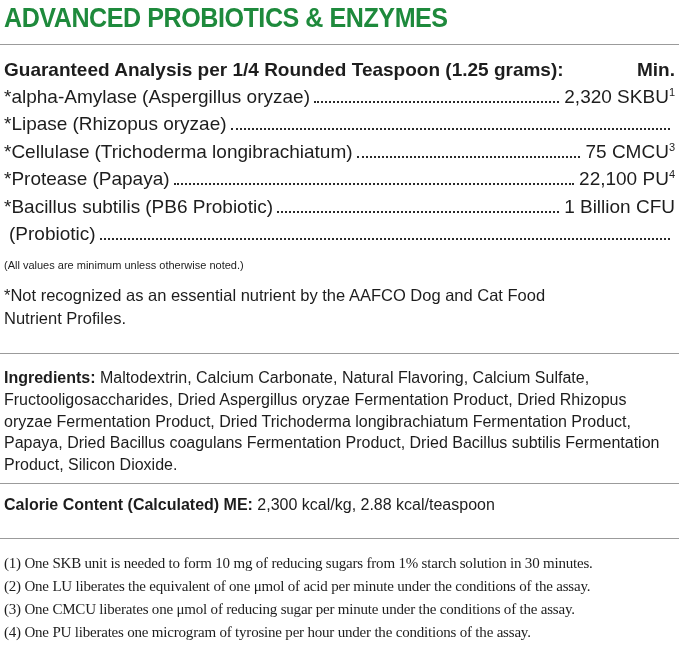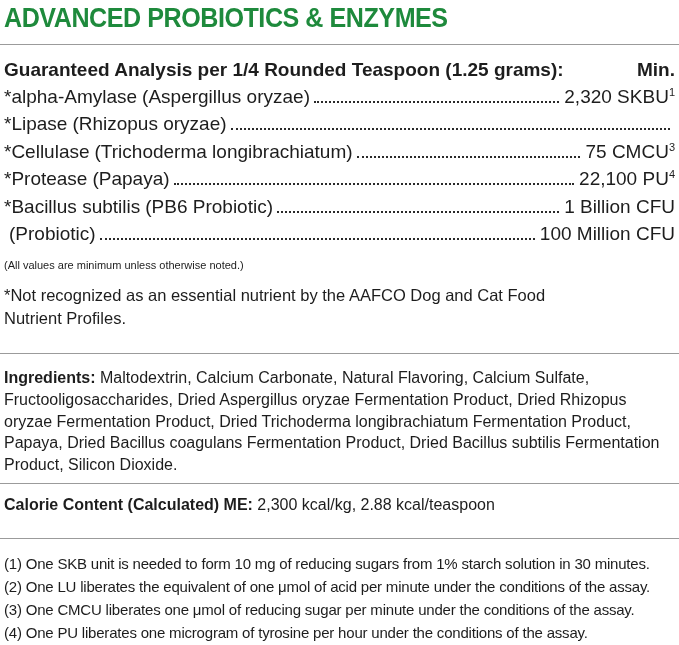--- a/index.html
+++ b/index.html
@@ -91,20 +91,21 @@
   }
   .calories .label { font-weight: bold; }
 
   
   .footnotes { margin-top: 13px; }
   .footnote {
     font-size: 15px;
     line-height: 23px;
     letter-spacing: -0.2px;
     white-space: nowrap;
+    font-family: Liberation Serif, serif;
   }
 </style>
 </head>
 <body>
 
 <h1 class="brand-title">ADVANCED PROBIOTICS &amp; ENZYMES</h1>
 <div class="rule rule-1"></div>
 
 <div class="ga pad">
   <div class="ga-heading">
@@ -142,21 +143,20 @@
   <div class="ga-row">
     <span class="ga-name">*Bacillus subtilis</span>
     <span class="ga-qual">(PB6 Probiotic)</span>
     <span class="leader"></span>
     <span class="ga-value"><span>1 Billion CFU</span><sup></sup></span>
   </div>
 
   <div class="ga-row">
     <span class="ga-qual">(Probiotic)</span>
     <span class="leader"></span>
-    <span class="ga-value"><span>100 Million CFU</span><sup></sup></span>
   </div>
 
   <p class="all-values-note">(All values are minimum unless otherwise noted.)</p>
   <p class="aafco-note">*Not recognized as an essential nutrient by the AAFCO Dog and Cat Food Nutrient Profiles.</p>
 </div>
 
 <div class="rule rule-2"></div>
 
 <p class="ingredients pad"><span class="label">Ingredients:</span><span> Maltodextrin, Calcium Carbonate, Natural Flavoring, Calcium Sulfate, Fructooligosaccharides, Dried Aspergillus oryzae Fermentation Product, Dried Rhizopus oryzae Fermentation Product, Dried Trichoderma longibrachiatum Fermentation Product, Papaya, Dried Bacillus coagulans Fermentation Product, Dried Bacillus subtilis Fermentation Product, Silicon Dioxide.</span></p>
 

